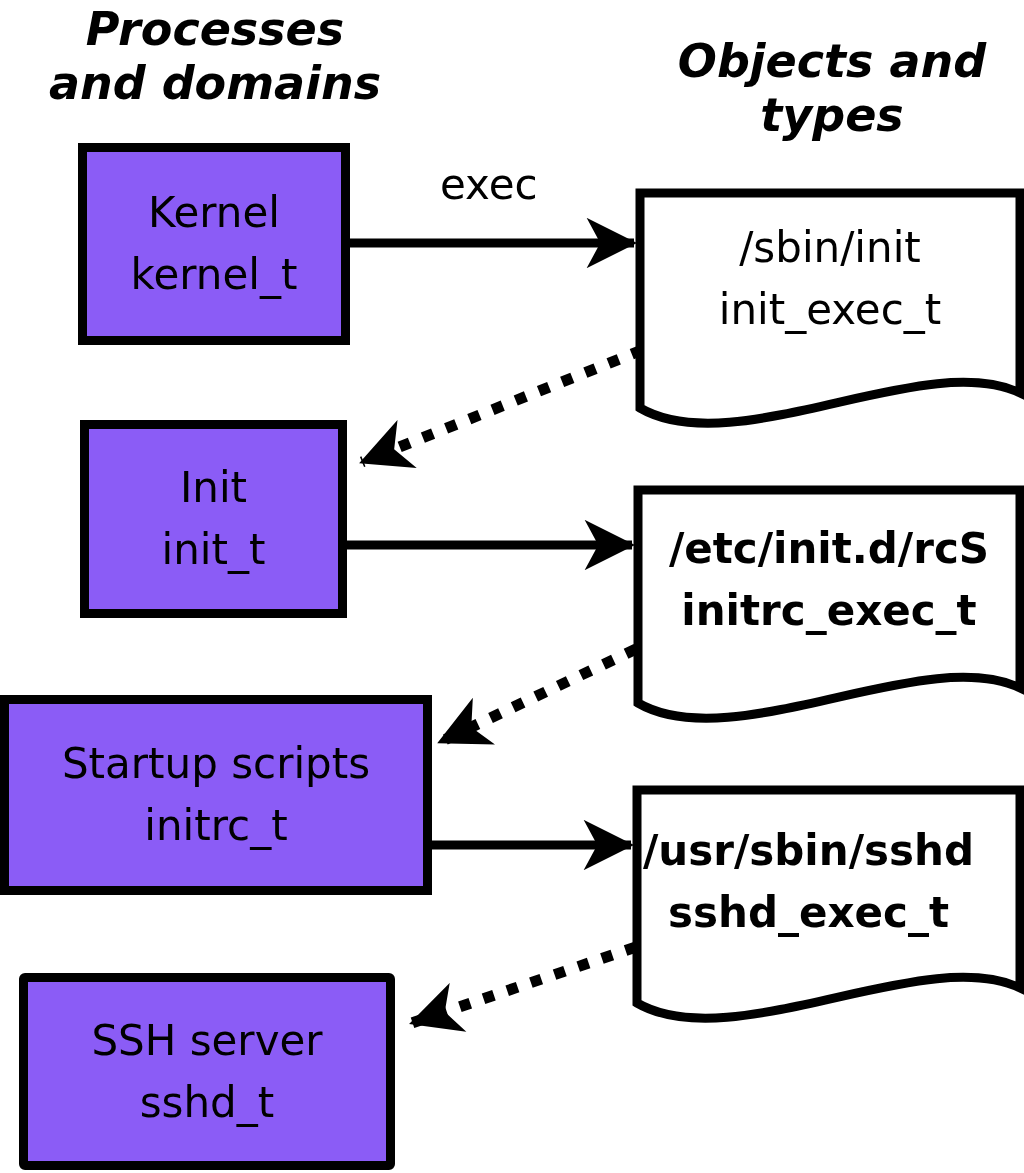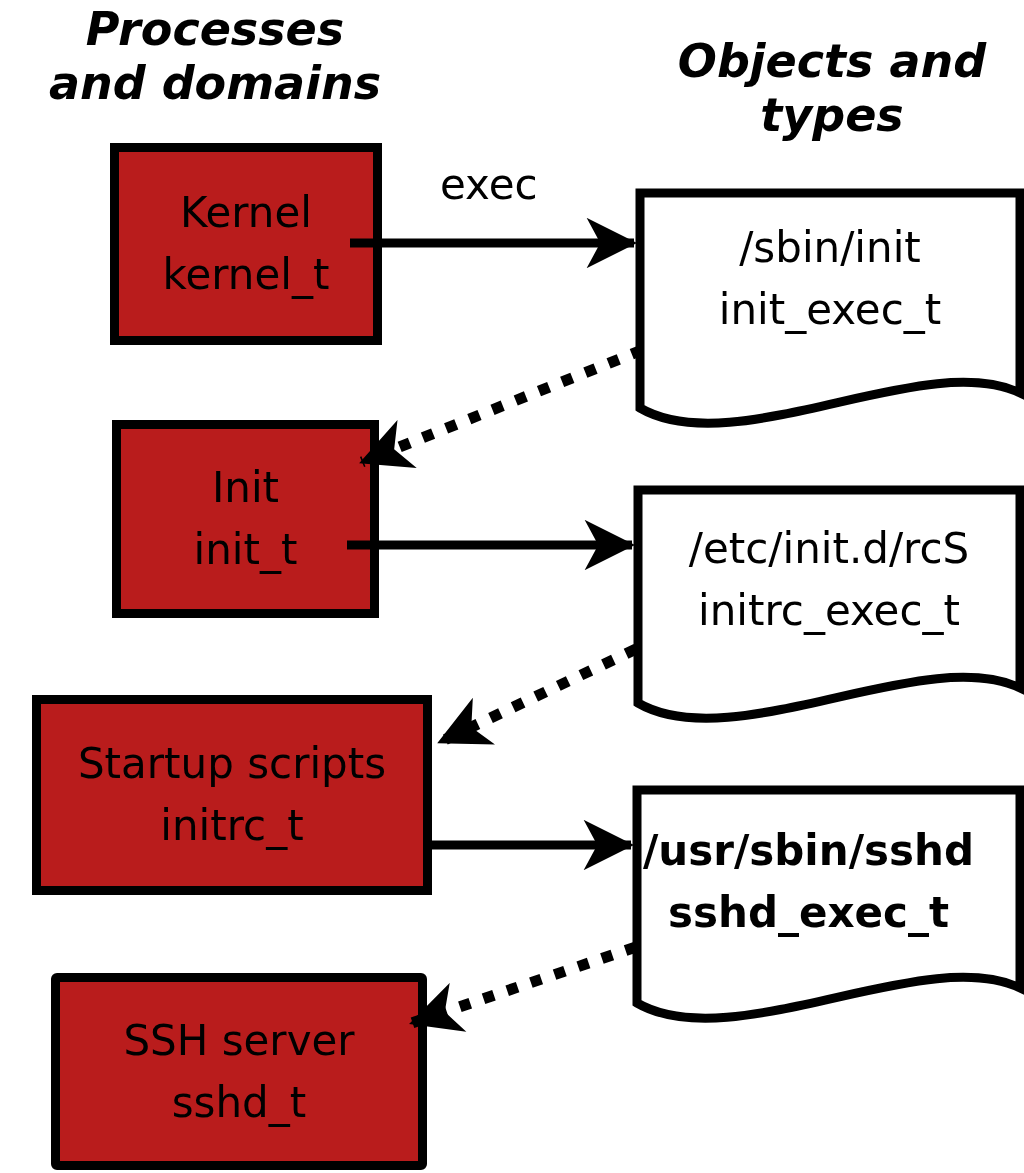--- a/index.html
+++ b/index.html
@@ -8,34 +8,34 @@
     font-family:"DejaVu Sans","Liberation Sans",sans-serif;color:#000;overflow:hidden;
   }
   svg.shapes{position:absolute;left:0;top:0;z-index:2;}
   .col-header{
     position:absolute;top:2px;text-align:center;font-weight:bold;
     font-size:46px;line-height:54px;z-index:3;font-style:italic;
   }
   .col-header.left{left:0;width:430px;}
   .col-header.right{left:640px;width:384px;margin-top:32px;}
   .pbox{
-    position:absolute;z-index:1;box-sizing:border-box;border:9px solid #000;background:#b91c1c;
+    position:absolute;z-index:1;box-sizing:border-box;border:9px solid #000;background:#8b5cf6;
     display:flex;flex-direction:column;align-items:center;justify-content:center;
-    text-align:center;font-size:42px;line-height:62px;margin-left:32px;
+    text-align:center;font-size:42px;line-height:62px;
   }
   .b-kernel{left:78px;top:143px;width:272px;height:202px;}
   .b-init{left:80px;top:420px;width:267px;height:198px;justify-content:center;}
-  .b-startup{left:0px;top:695px;width:400px;height:200px;}
+  .b-startup{left:0px;top:695px;width:432px;height:200px;}
   .b-ssh{left:19px;top:973px;width:376px;height:197px;border-radius:6px;}
   .doc-text{
     position:absolute;z-index:3;text-align:center;
     font-size:42px;line-height:62px;
   }
   .d1{left:640px;top:193px;width:380px;padding-top:24px;}
-  .d2{left:638px;top:490px;width:382px;padding-top:28px;}
+  .d2{left:638px;top:490px;width:382px;padding-top:28px;font-weight:bold;}
   .d3{left:617px;top:790px;width:383px;padding-top:30px;font-weight:bold;}
   .exec-label{
     position:absolute;left:440px;top:161px;width:116px;
     font-size:42px;line-height:48px;z-index:3;
   }
 </style>
 </head>
 <body>
 
 <div class="stage">

